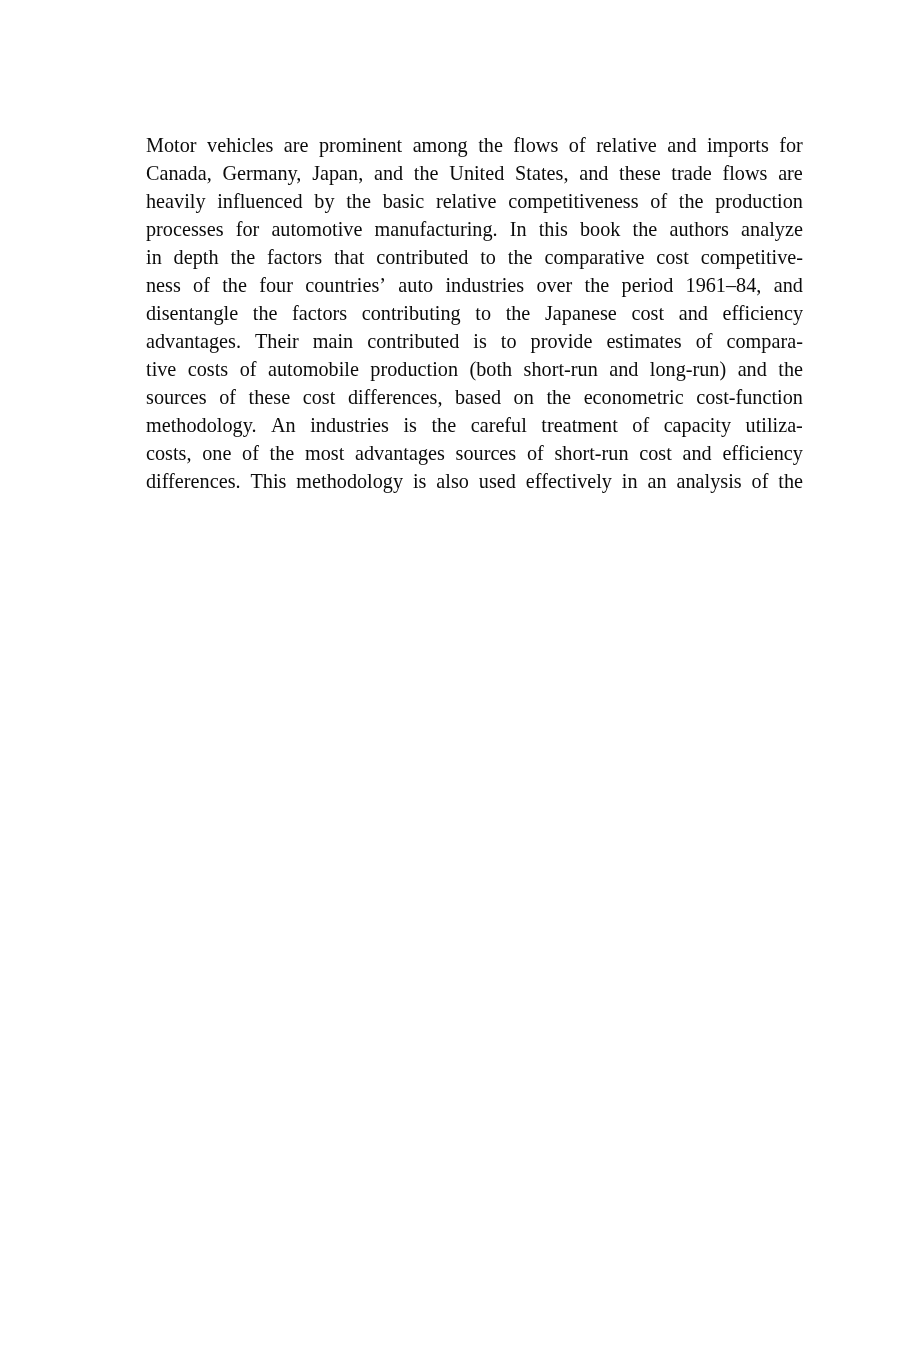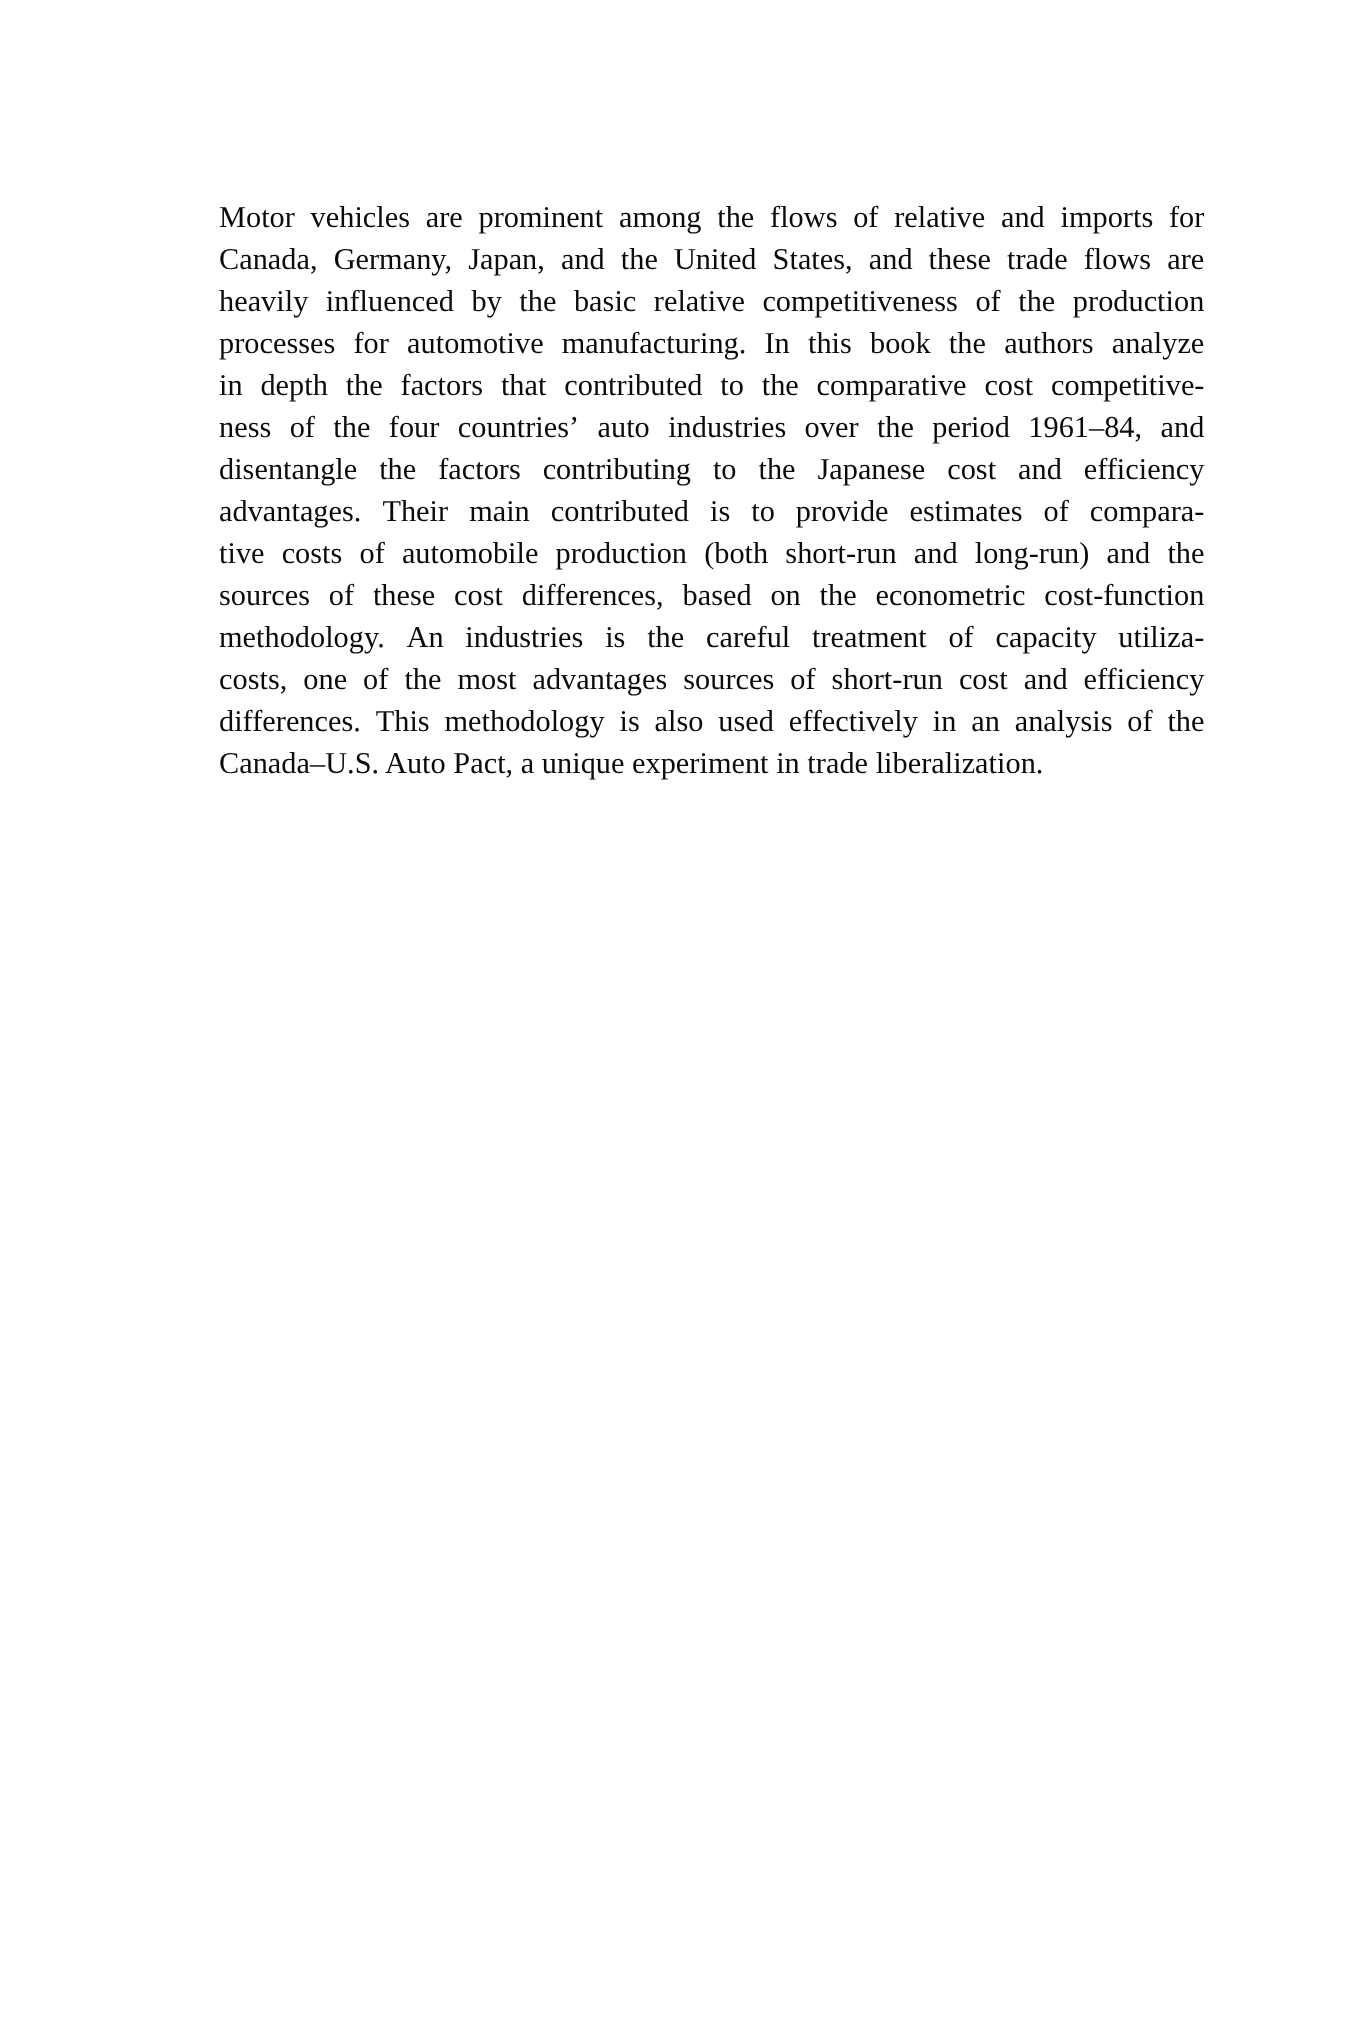--- a/index.html
+++ b/index.html
@@ -229,15 +229,14 @@
         <span class="w">is</span>
         <span class="w">also</span>
         <span class="w">used</span>
         <span class="w">effectively</span>
         <span class="w">in</span>
         <span class="w">an</span>
         <span class="w">analysis</span>
         <span class="w">of</span>
         <span class="w">the</span>
       </div>
-      <div class="line last">Canada–U.S. Auto Pact, a unique experiment in trade liberalization.</div>
     </div>
 </div>
 
 </body></html>

